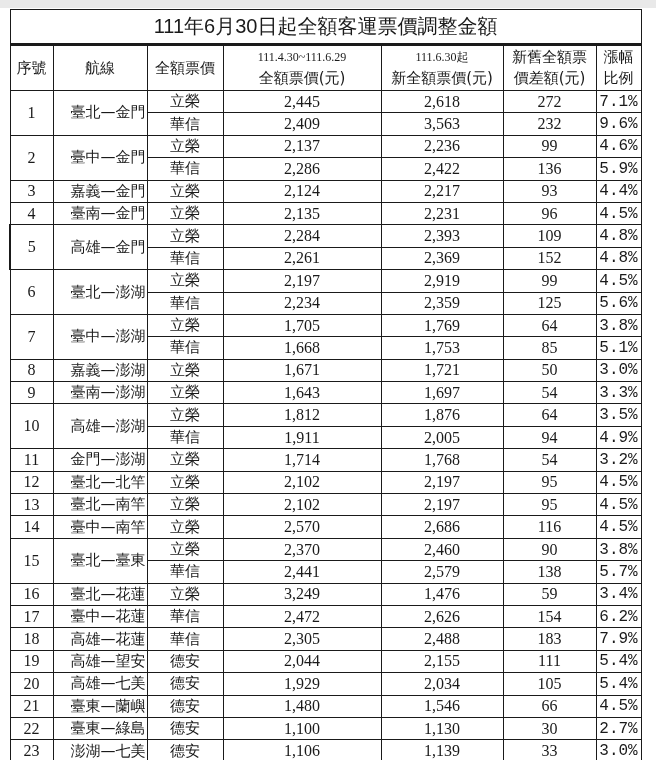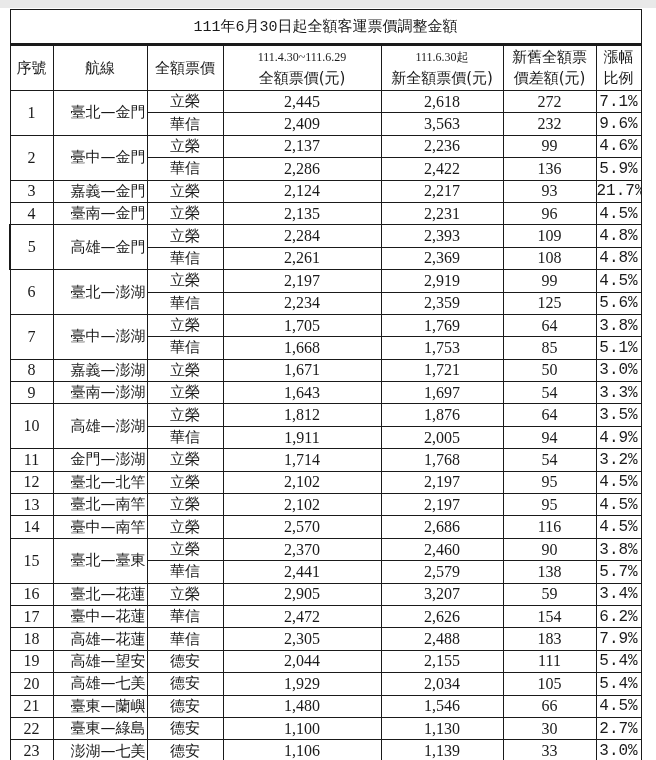--- a/index.html
+++ b/index.html
@@ -26,24 +26,24 @@
       border: 1px solid #1a1a1a;
       text-align: center;
       vertical-align: middle;
       padding: 0;
       font-weight: normal;
       overflow: hidden;
       white-space: nowrap;
     }
     .title-cell {
       height: 33px;
-      font-size: 15px;
+      font-size: 20px;
       border: 1.5px solid #1a1a1a;
       border-bottom: 3px solid #1a1a1a;
-      font-family: Liberation Mono, monospace;
+      font-family: Liberation Sans, sans-serif;
       letter-spacing: 0px;
     }
     .hdr th {
       height: 44px;
       font-size: 15px;
       line-height: 21px;
       font-family: "DejaVu Sans", sans-serif;
     }
     .hdr th .ser { font-family: Liberation Serif, serif; font-size: 12px; }
     tbody td {
@@ -137,21 +137,21 @@
           <td class="num">136</td>
           <td class="pct outer-r">5.9%</td>
         </tr>
         <tr>
           <td class="seq outer-l" rowspan="1">3</td>
           <td class="cjk route" rowspan="1">嘉義—金門</td>
           <td class="cjk">立榮</td>
           <td class="num">2,124</td>
           <td class="num">2,217</td>
           <td class="num">93</td>
-          <td class="pct outer-r">21.7%</td>
+          <td class="pct outer-r">4.4%</td>
         </tr>
         <tr>
           <td class="seq outer-l" rowspan="1">4</td>
           <td class="cjk route" rowspan="1">臺南—金門</td>
           <td class="cjk">立榮</td>
           <td class="num">2,135</td>
           <td class="num">2,231</td>
           <td class="num">96</td>
           <td class="pct outer-r">4.5%</td>
         </tr>
@@ -161,21 +161,21 @@
           <td class="cjk">立榮</td>
           <td class="num">2,284</td>
           <td class="num">2,393</td>
           <td class="num">109</td>
           <td class="pct outer-r">4.8%</td>
         </tr>
         <tr>
           <td class="cjk">華信</td>
           <td class="num">2,261</td>
           <td class="num">2,369</td>
-          <td class="num">108</td>
+          <td class="num">152</td>
           <td class="pct outer-r">4.8%</td>
         </tr>
         <tr>
           <td class="seq outer-l" rowspan="2">6</td>
           <td class="cjk route" rowspan="2">臺北—澎湖</td>
           <td class="cjk">立榮</td>
           <td class="num">2,197</td>
           <td class="num">2,919</td>
           <td class="num">99</td>
           <td class="pct outer-r">4.5%</td>
@@ -286,22 +286,22 @@
           <td class="cjk">華信</td>
           <td class="num">2,441</td>
           <td class="num">2,579</td>
           <td class="num">138</td>
           <td class="pct outer-r">5.7%</td>
         </tr>
         <tr>
           <td class="seq outer-l" rowspan="1">16</td>
           <td class="cjk route" rowspan="1">臺北—花蓮</td>
           <td class="cjk">立榮</td>
-          <td class="num">2,905</td>
-          <td class="num">3,207</td>
+          <td class="num">3,249</td>
+          <td class="num">1,476</td>
           <td class="num">59</td>
           <td class="pct outer-r">3.4%</td>
         </tr>
         <tr>
           <td class="seq outer-l" rowspan="1">17</td>
           <td class="cjk route" rowspan="1">臺中—花蓮</td>
           <td class="cjk">華信</td>
           <td class="num">2,472</td>
           <td class="num">2,626</td>
           <td class="num">154</td>

